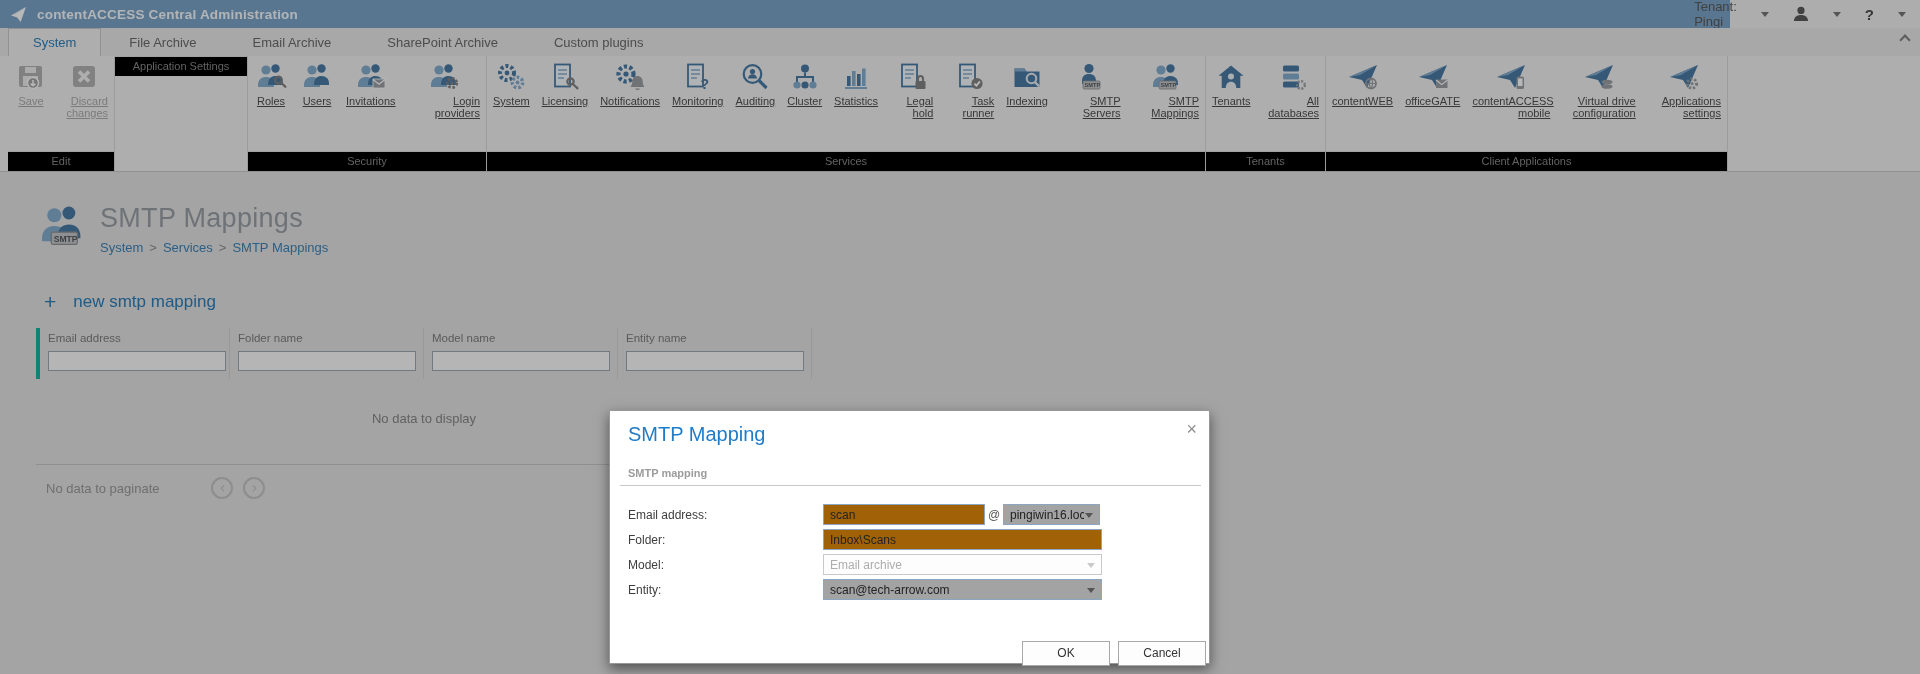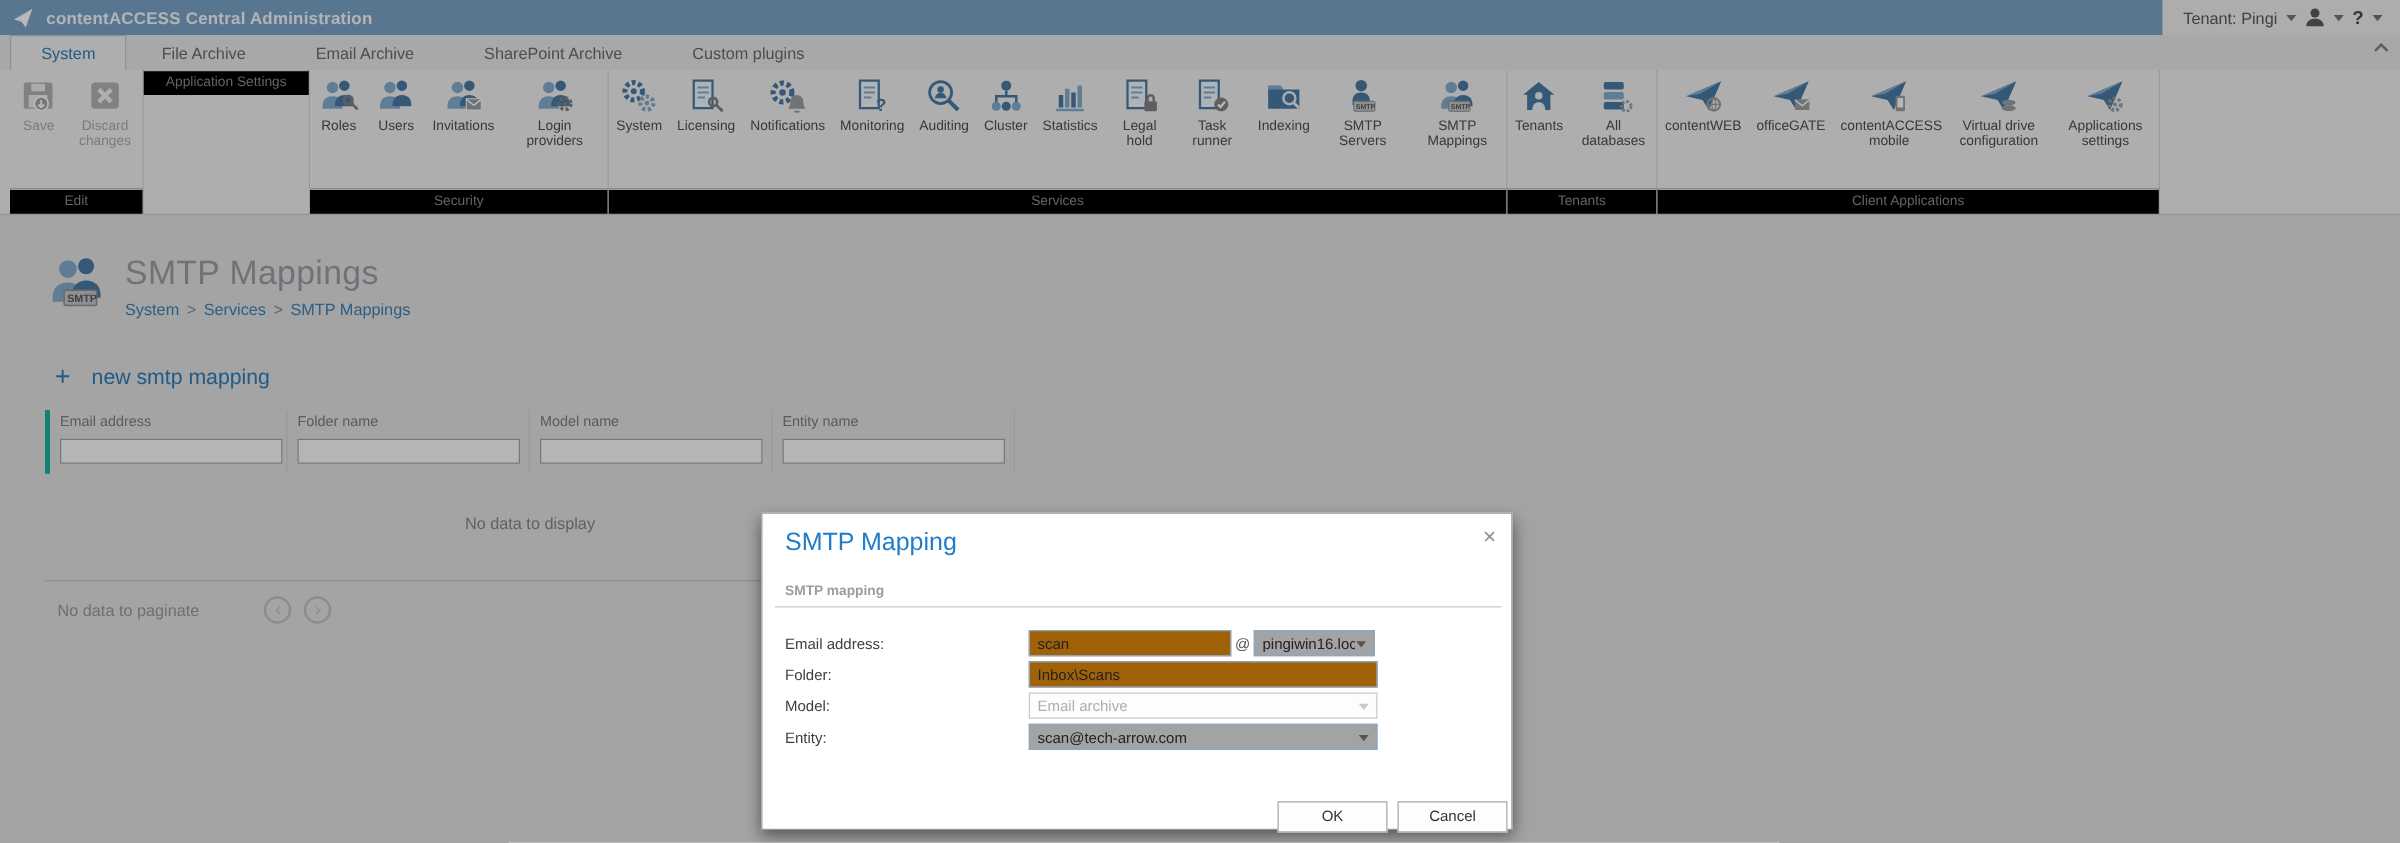--- a/index.html
+++ b/index.html
@@ -4,41 +4,41 @@
 <style>
   * { margin:0; padding:0; box-sizing:border-box; }
   html,body { width:1920px; height:674px; overflow:hidden; }
   body { font-family:"Liberation Sans","DejaVu Sans",sans-serif; background:#e3e3e3; position:relative; }
 
   
   #titlebar { position:absolute; left:0; top:0; width:1920px; height:28px; background:#f0f0f0; }
   #titlebar-blue { position:absolute; left:0; top:0; width:1730px; height:28px; background:#7ca4c8; display:flex; align-items:center; }
   #app-logo { margin:0 10px 0 10px; width:17px; height:17px; }
   #app-title { color:#f6fafd; font-size:13.5px; font-weight:bold; letter-spacing:.2px; }
-  #titlebar-right { position:absolute; right:0; top:0; width:206px; height:28px; display:flex; align-items:center; justify-content:flex-end; gap:7px; padding-right:14px; color:#5a5a5a; }
+  #titlebar-right { position:absolute; right:0; top:0; width:206px; height:28px; display:flex; align-items:center; justify-content:flex-end; gap:24px; padding-right:14px; color:#5a5a5a; }
   #tenant-label { font-size:13px; }
   .caret-down { width:0; height:0; border-left:4px solid transparent; border-right:4px solid transparent; border-top:5px solid #777; display:inline-block; }
   #help-label { font-size:15px; font-weight:bold; color:#4c4c4c; }
 
   
   #tabrow { position:absolute; left:0; top:28px; width:1920px; height:28px; background:#e9e9e9; display:flex; align-items:stretch; padding-left:8px; }
   .tab { font-size:13px; color:#6b6b6b; display:flex; align-items:center; justify-content:center; padding:0 28px; cursor:default; }
   .tab.active { background:#f2f2f2; color:#2e7fb9; border:1px solid #c9c9c9; border-bottom:none; padding:0 24px; }
   #ribbon-collapse { position:absolute; right:8px; top:34px; width:14px; height:10px; }
   #ribbon-collapse span { display:block; width:8px; height:8px; border-left:2px solid #818181; border-top:2px solid #818181; transform:rotate(45deg); margin:2px auto; }
 
   
   #ribbon { position:absolute; left:0; top:56px; width:1920px; height:116px; background:#f2f2f2; border-bottom:1px solid #c9c9c9; display:flex; padding-left:8px; }
   .rgroup { display:flex; flex-direction:column; border-right:1px solid #d8d8d8; flex:0 0 auto; }
   .rgroup-items { height:96px; display:flex; justify-content:space-evenly; align-items:flex-start; padding-top:6px; }
   .rgroup-label { height:20px; background:#000000; border-top:1px solid #e0e0e0; color:#8a8a8a; font-size:11px; text-align:center; line-height:19px; }
   .ritem { display:flex; flex-direction:column; align-items:center; padding:0 6px; cursor:pointer; }
   .ritem .ricon { width:34px; height:30px; margin-bottom:3px; }
   .ritem .ricon svg { width:100%; height:100%; }
-  .ritem .rlbl { font-size:11px; line-height:12px; color:#4f4f4f; text-align:center; max-width:78px; }
+  .ritem .rlbl { font-size:11px; line-height:12px; color:#4f4f4f; text-align:right; max-width:78px;text-decoration:underline; }
   .ritem.disabled .rlbl { color:#ababab; }
   .ritem.disabled .ricon { opacity:.75; }
 
   
   #content { position:absolute; left:0; top:173px; width:1920px; height:501px; background:#e3e3e3; }
   #page-header { position:absolute; left:36px; top:30px; display:flex; }
   #page-header-icon { width:52px; height:46px; margin-right:12px; }
   #page-title { font-size:27px; font-weight:300; color:#9aa0a6; letter-spacing:.3px; }
   #breadcrumb { margin-top:6px; font-size:13px; color:#8e8e8e; }
   #breadcrumb a { color:#3f84b8; text-decoration:none; }

